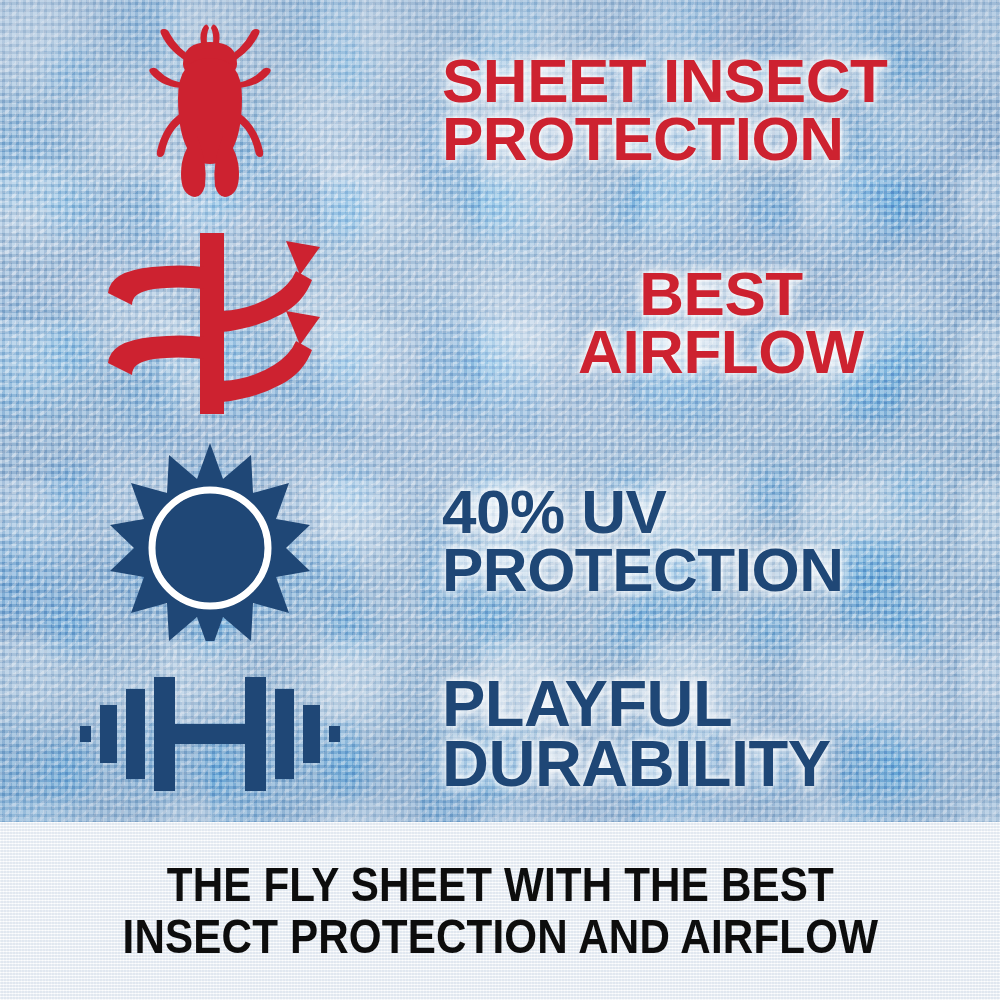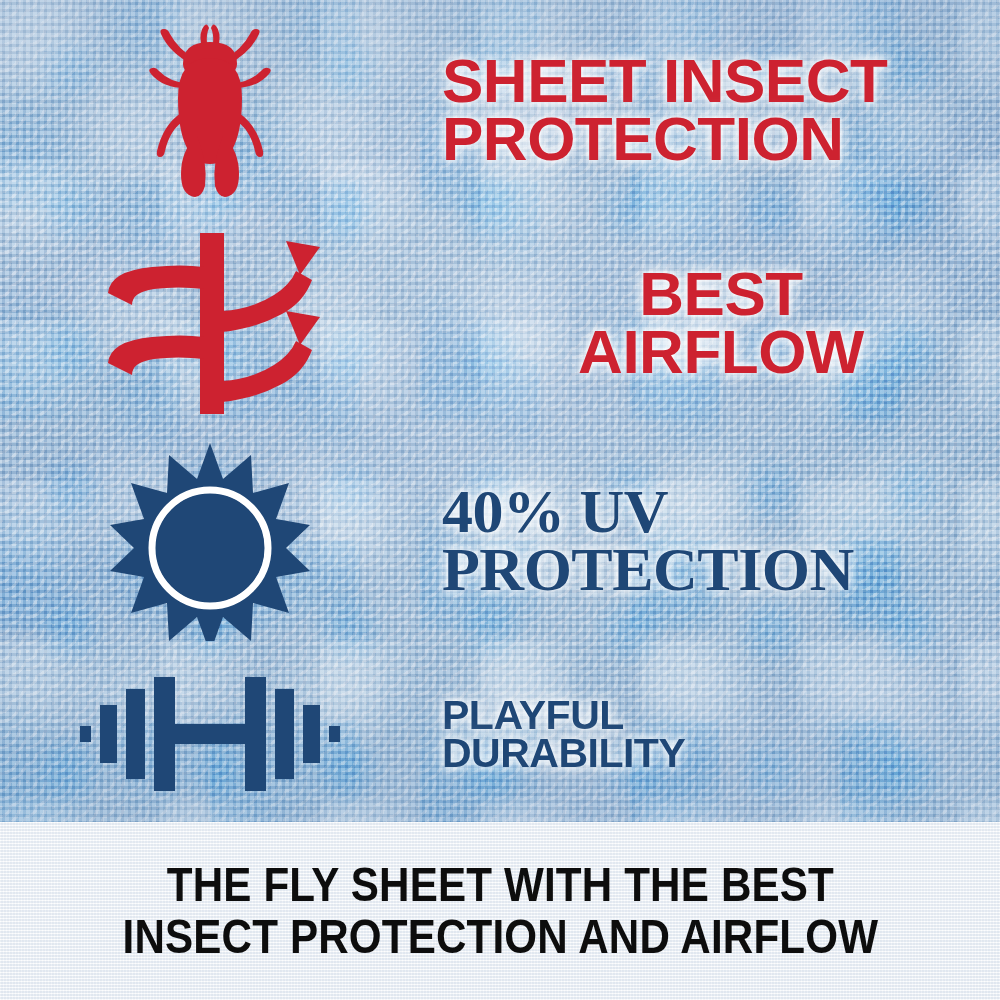--- a/index.html
+++ b/index.html
@@ -91,27 +91,27 @@
   .feature-text.navy {
     color: #1f4776;
     text-shadow:
        0 0 6px rgba(255,255,255,0.95),
        0 0 12px rgba(255,255,255,0.88),
        0 0 22px rgba(255,255,255,0.65);
   }
 
   #row-insect    { top: 10px;  height: 200px; }
   #row-airflow   { top: 218px; height: 210px; }
-  #row-uv        { top: 436px; height: 210px; font-family: Liberation Serif, serif; }
+  #row-uv        { top: 436px; height: 210px; }
   #row-durability{ top: 646px; height: 176px; }
 
   #row-insect   .feature-text { font-size: 62px; }
   #row-airflow  .feature-text { font-size: 62px; text-align: center; }
   #row-uv       .feature-text { font-size: 62px; }
-  #row-durability .feature-text { font-size: 41px; }
+  #row-durability .feature-text { font-size: 65px; }
 
   
   .caption-band {
     position: absolute;
     left: 0;
     top: 822px;
     width: 1000px;
     height: 178px;
     background-color: #eff2f6;
     background-image:

